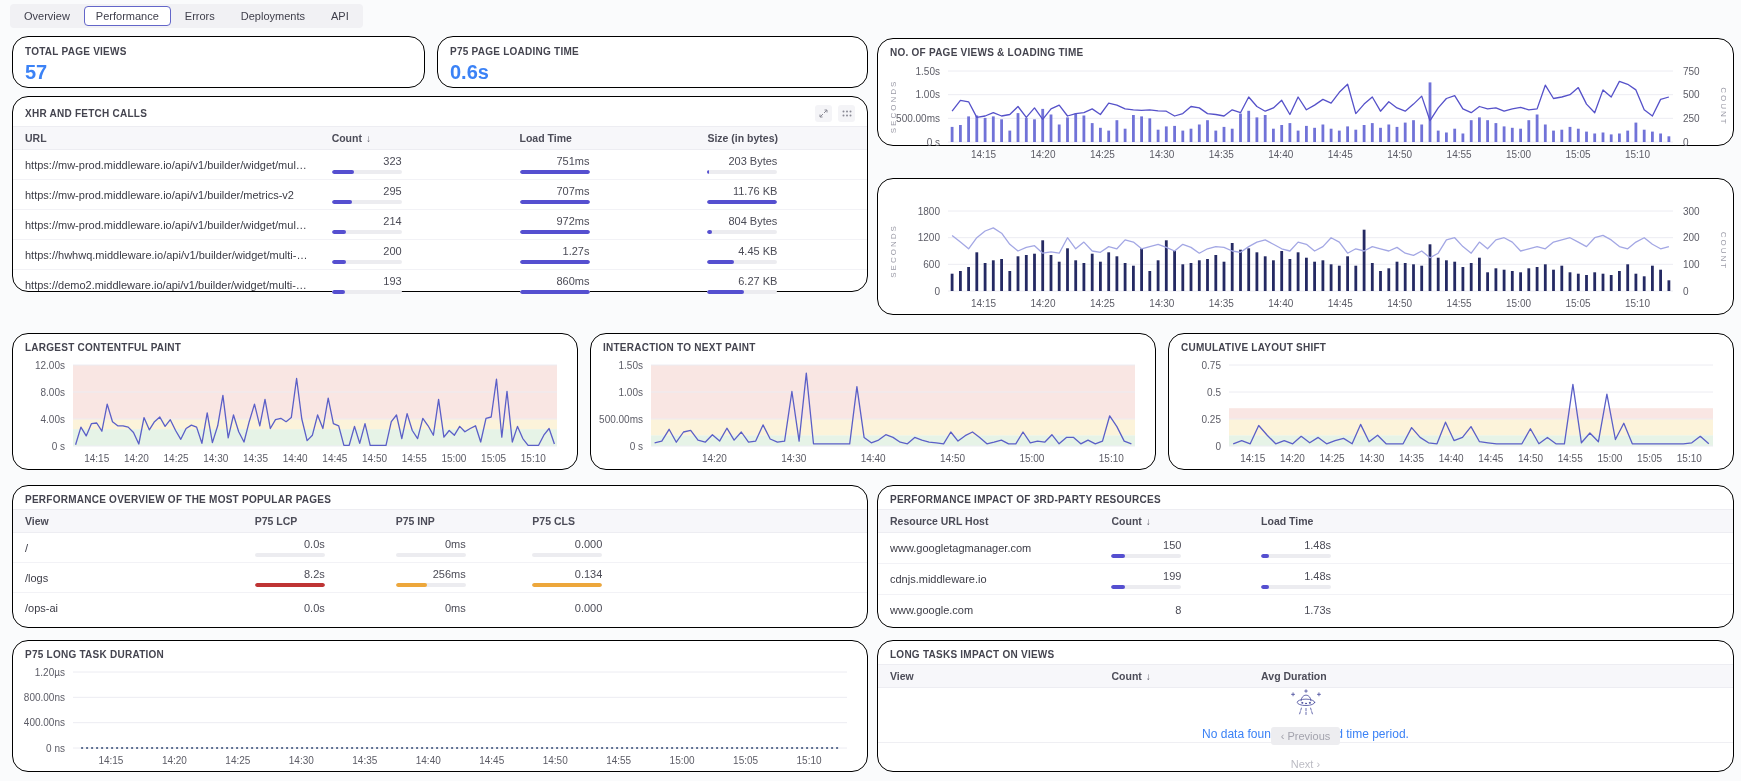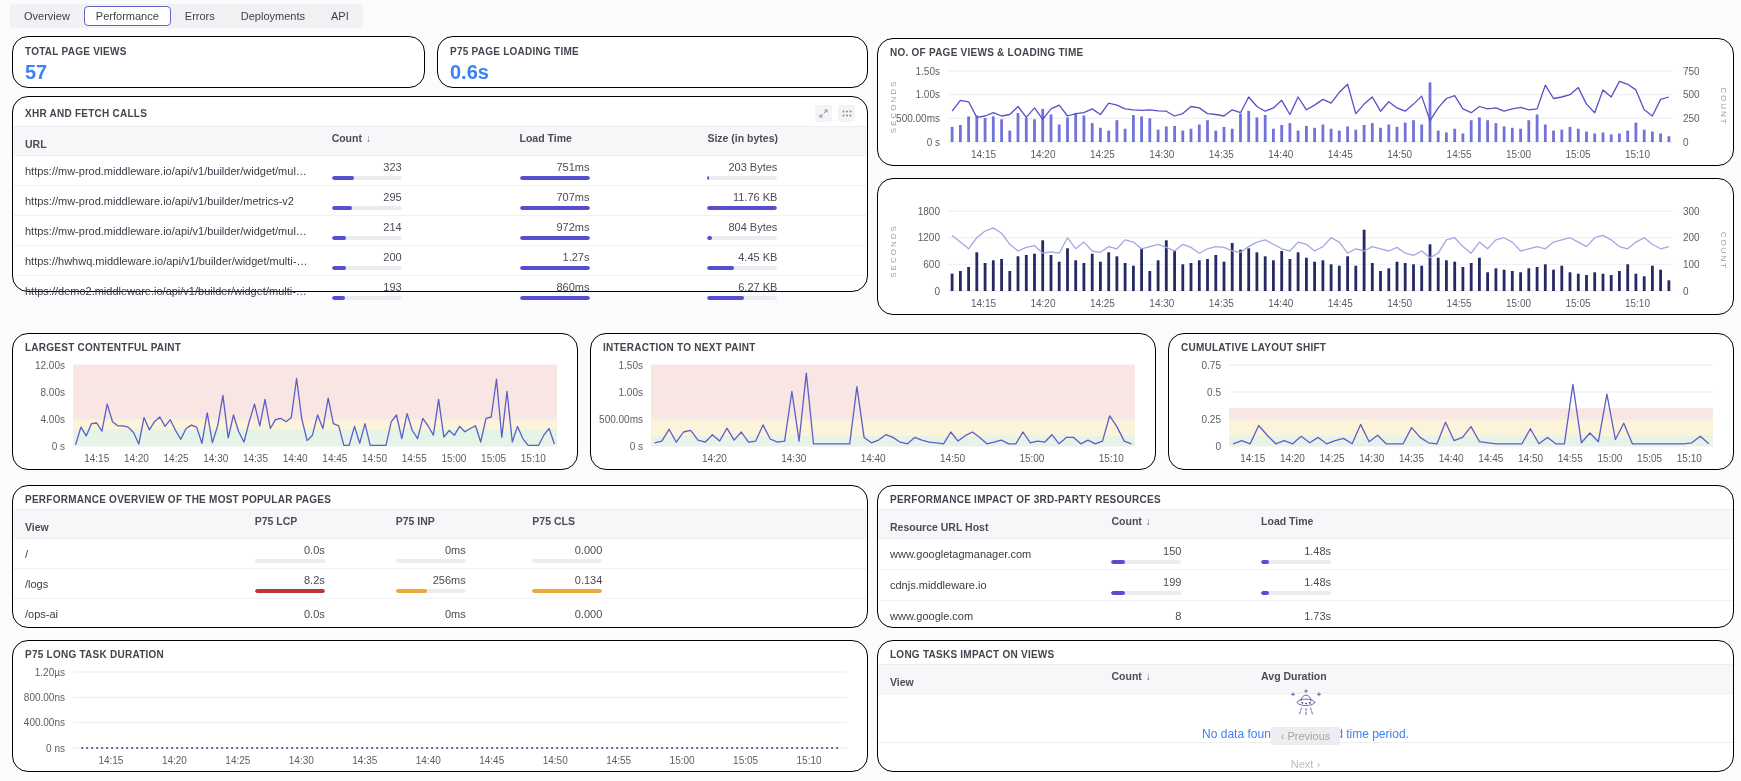--- a/index.html
+++ b/index.html
@@ -12,21 +12,21 @@
   
   .tabbar{position:absolute;left:10px;top:4px;display:inline-flex;gap:2px;background:#f1f1f4;border-radius:4px;padding:2px;}
   .tab{font-family:"Liberation Sans",sans-serif;font-size:11px;color:#3e3e4a;background:transparent;border:1px solid transparent;border-radius:4px;padding:3px 11px;cursor:pointer;}
   .tab.active{background:#fff;border-color:#6366c9;}
   
   .icon-btn{width:17px;height:17px;border:none;border-radius:3px;background:#f4f4f7;display:inline-flex;align-items:center;justify-content:center;cursor:pointer;padding:0;margin-left:6px;}
   .panel-actions{display:flex;align-items:center;}
   
   .thead{display:grid;background:#f7f7fa;border-top:1px solid #ededf2;border-bottom:1px solid #ededf2;}
   .th{font-size:10.5px;font-weight:700;color:#4c4c58;padding:5px 6px 5px 24px;white-space:nowrap;overflow:hidden;}
-  .th:first-child{padding-left:12px;margin-top:6px;}
+  .th:first-child{padding-left:12px;}
   .sort{color:#5f5f6b;margin-left:4px;font-size:10px;}
   .trow{display:grid;align-items:center;border-bottom:1px solid #f2f2f6;}
   .trow:last-child{border-bottom:none;}
   .cell-text{font-size:11px;color:#3b3b45;padding-left:12px;white-space:nowrap;overflow:hidden;text-overflow:ellipsis;}
   .metric{margin-left:24px;width:70px;}
   .m-num{font-size:11px;color:#4b4b56;text-align:right;}
   .m-track{height:4px;background:#ececf0;border-radius:2px;margin-top:3px;overflow:hidden;}
   .m-fill{height:100%;border-radius:2px;background:#554fd0;}
   
   .chart{position:absolute;}
@@ -193,21 +193,21 @@
           <div class="metric">
             <div class="m-num">6.27 KB</div>
             <div class="m-track">
               <div class="m-fill" style="width: 53%;"></div>
             </div>
           </div>
         </div>
       </div>
   </section>
 
-  <section class="panel" style="left:877px;top:38px;width:857px;height:128px;">
+  <section class="panel" style="left:877px;top:38px;width:857px;height:108px;">
     <div class="panel-head" style="padding-bottom:0;">
       <div class="panel-title">NO. OF PAGE VIEWS &amp; LOADING TIME</div>
     </div>
     <div class="chart" style="left:6px;right:6px;top:24px;bottom:3px;"><svg width="843" height="99">
           <line x1="64" y1="79" x2="789" y2="79" stroke="#ececf2" stroke-width="1"></line>
           <text x="56" y="82.5" text-anchor="end" class="tick">0 s</text>
           <line x1="64" y1="55.333333333333336" x2="789" y2="55.333333333333336" stroke="#ececf2" stroke-width="1"></line>
           <text x="56" y="58.833333333333336" text-anchor="end" class="tick">500.00ms</text>
           <line x1="64" y1="31.66666666666667" x2="789" y2="31.66666666666667" stroke="#ececf2" stroke-width="1"></line>
           <text x="56" y="35.16666666666667" text-anchor="end" class="tick">1.00s</text>

